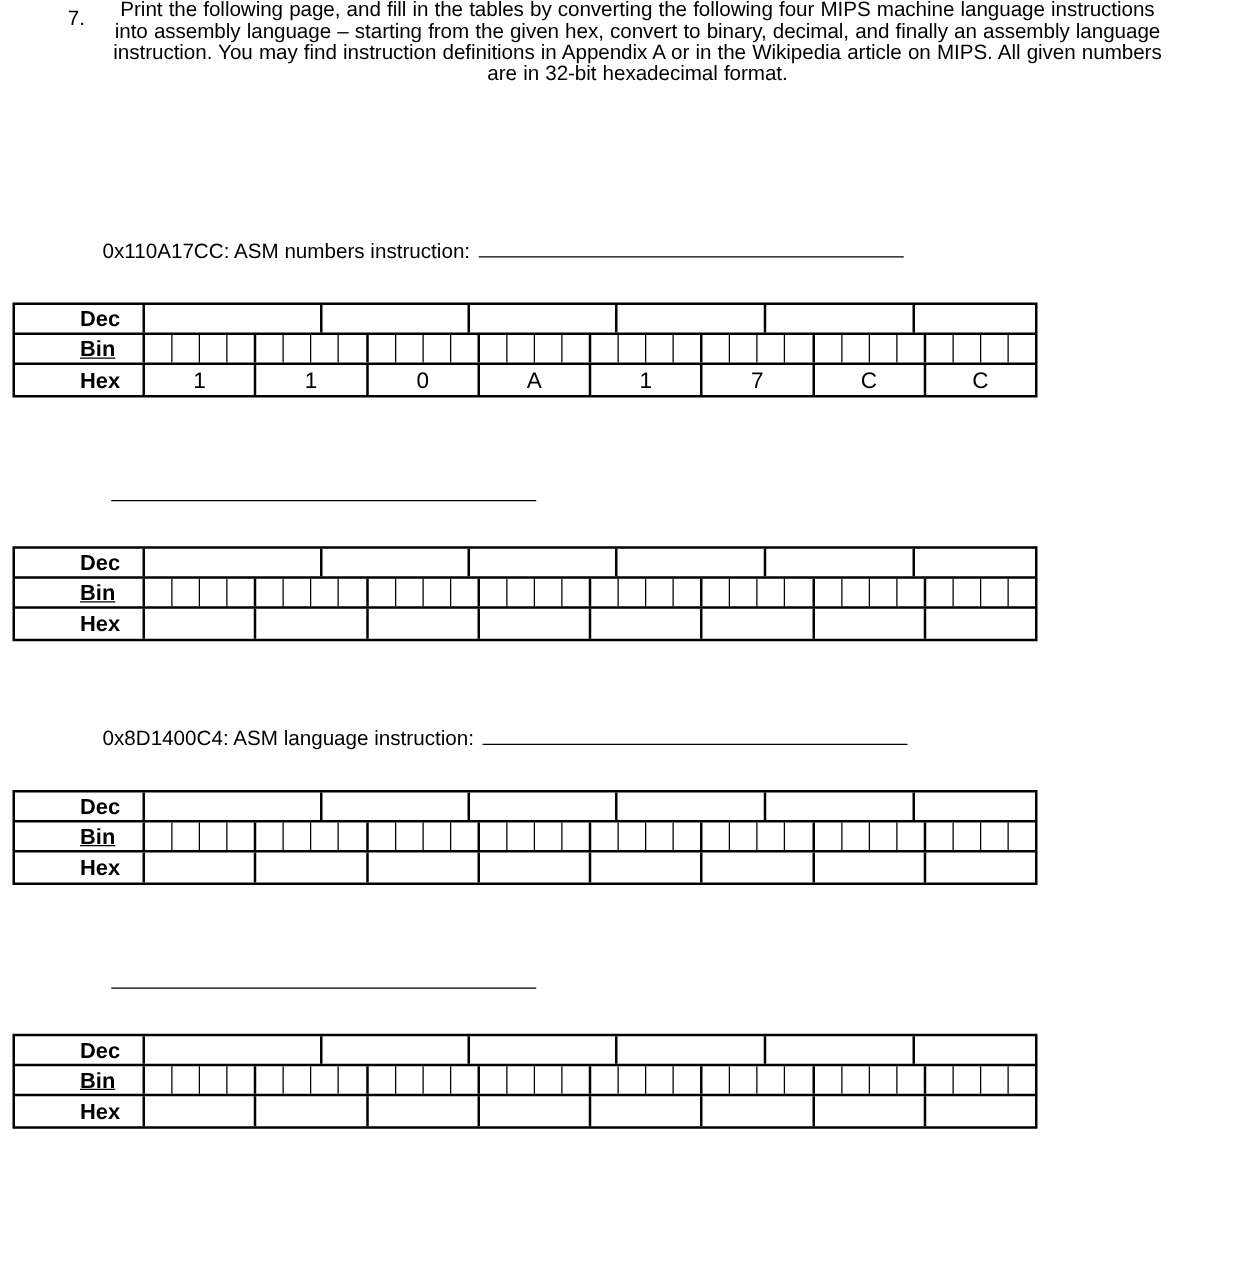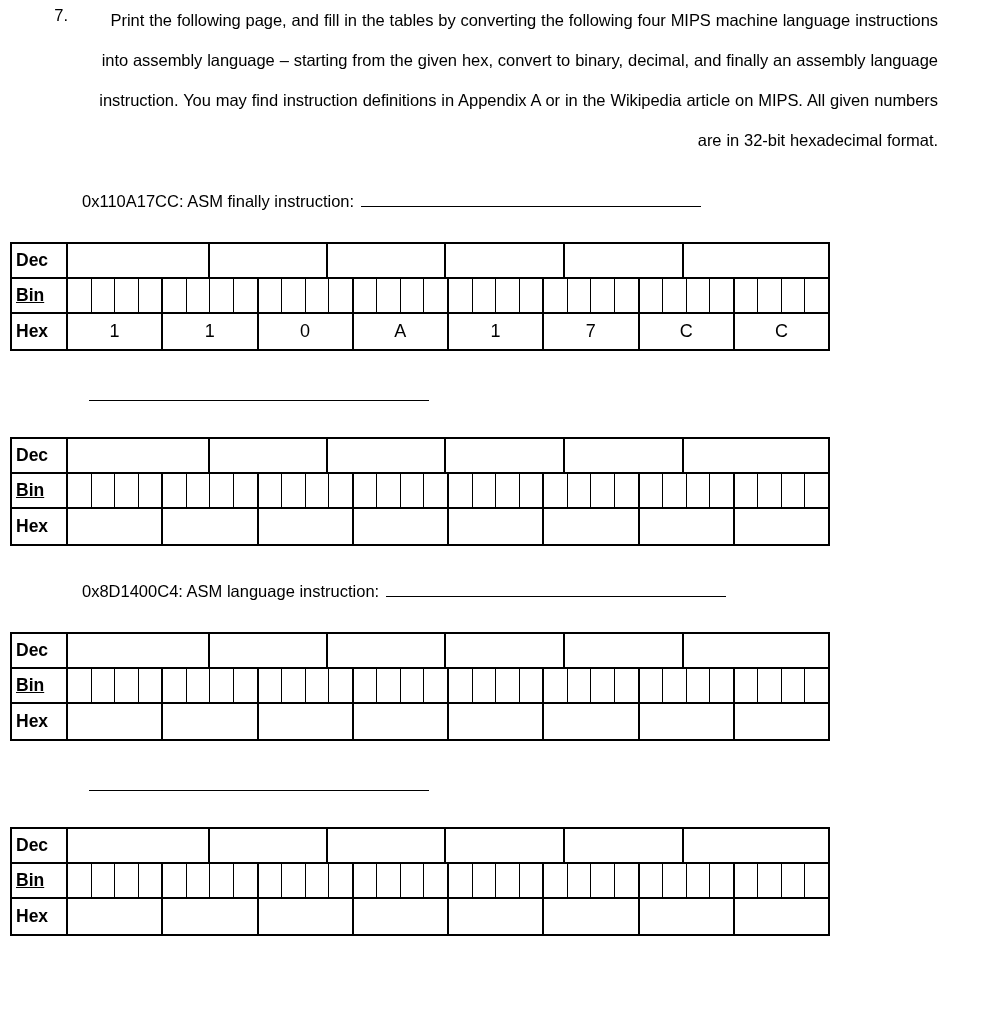--- a/index.html
+++ b/index.html
@@ -34,23 +34,23 @@
     padding-right: 14px;
     box-sizing: border-box;
     font-size: 16.5px;
     line-height: 30.6px;
     font-weight: 400;
   }
   .q-body {
     width: 856px;
     flex: 0 0 856px;
     font-size: 16.5px;
-    line-height: 40px;
+    line-height: 17px;
     letter-spacing: -0.05px;
-    text-align: right;
+    text-align: center;
     word-spacing: 0.4px;
   }
 
   
   .section {
     position: absolute;
     left: 0;
     width: 1002px;
   }
   .instr-line {
@@ -81,21 +81,22 @@
     width: 816px;
     border: 2.6px solid #000;
     border-collapse: collapse;
     box-sizing: content-box;
     background: #fff;
   }
   .bt-row {
     display: flex;
     width: 816px;
     box-sizing: border-box;
-    height: 35px;
+    height: 24px;
+    padding-left: 48px;
   }
   .bt-row.r-dec { border-bottom: 2.2px solid #000; }
   .bt-row.r-bin { border-bottom: 2.2px solid #000; text-decoration: underline; }
 
   .bt-label {
     flex: 0 0 56px;
     width: 56px;
     border-right: 2.4px solid #000;
     box-sizing: border-box;
     font-weight: bold;
@@ -156,21 +157,21 @@
 <div class="question">
   <div class="q-row">
     <div class="q-marker">7.</div>
     <div class="q-body">Print the following page, and fill in the tables by converting the following four MIPS machine language instructions into assembly language – starting from the given hex, convert to binary, decimal, and finally an assembly language instruction. You may find instruction definitions in Appendix A or in the Wikipedia article on MIPS. All given numbers are in 32-bit hexadecimal format.</div>
   </div>
 </div>
 
 <div id="sections-host">
     <div class="section" style="top: 190px;">
       <div class="instr-line">
-        <span class="instr-label">0x110A17CC: ASM finally instruction:</span>
+        <span class="instr-label">0x110A17CC: ASM numbers instruction:</span>
         <span class="instr-blank"></span>
       </div>
       <div class="bittable" style="top: 52px;">
         <div class="bt-row r-dec">
           <div class="bt-label">Dec</div>
           <div class="bt-cells">
             <div class="dec-cell" style="flex: 0 0 142px; width: 142px;"></div>
             <div class="dec-cell" style="flex: 0 0 118px; width: 118px;"></div>
             <div class="dec-cell" style="flex: 0 0 118px; width: 118px;"></div>
             <div class="dec-cell" style="flex: 0 0 119px; width: 119px;"></div>

